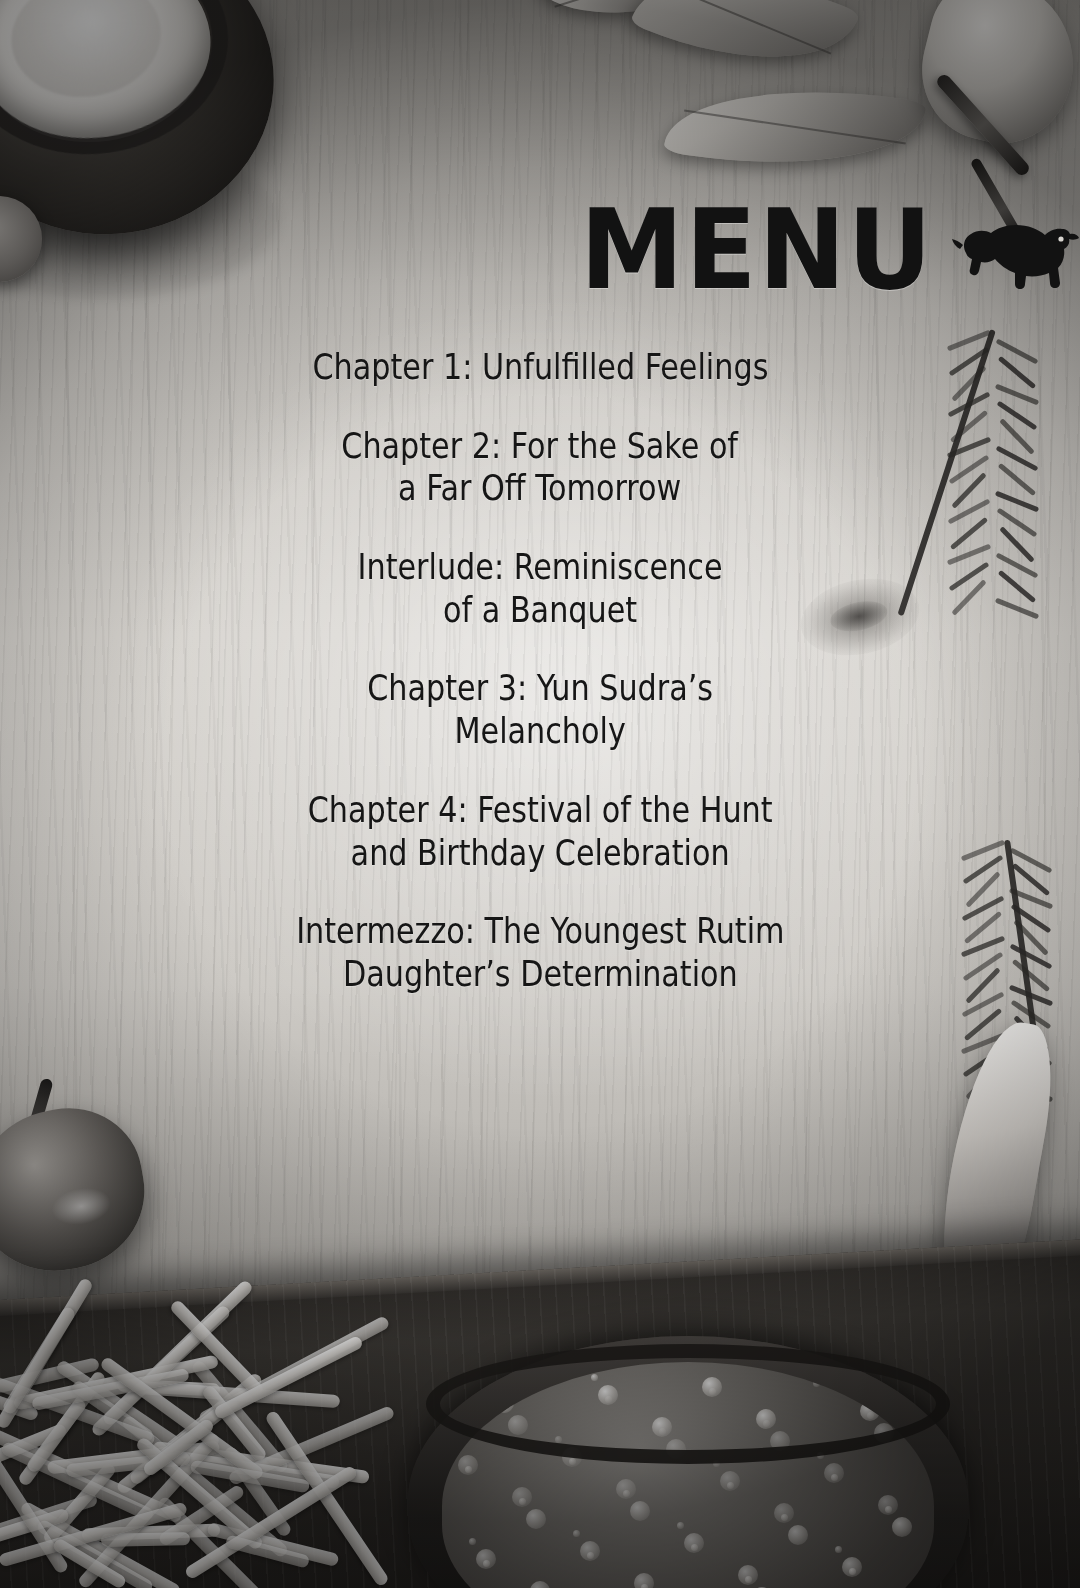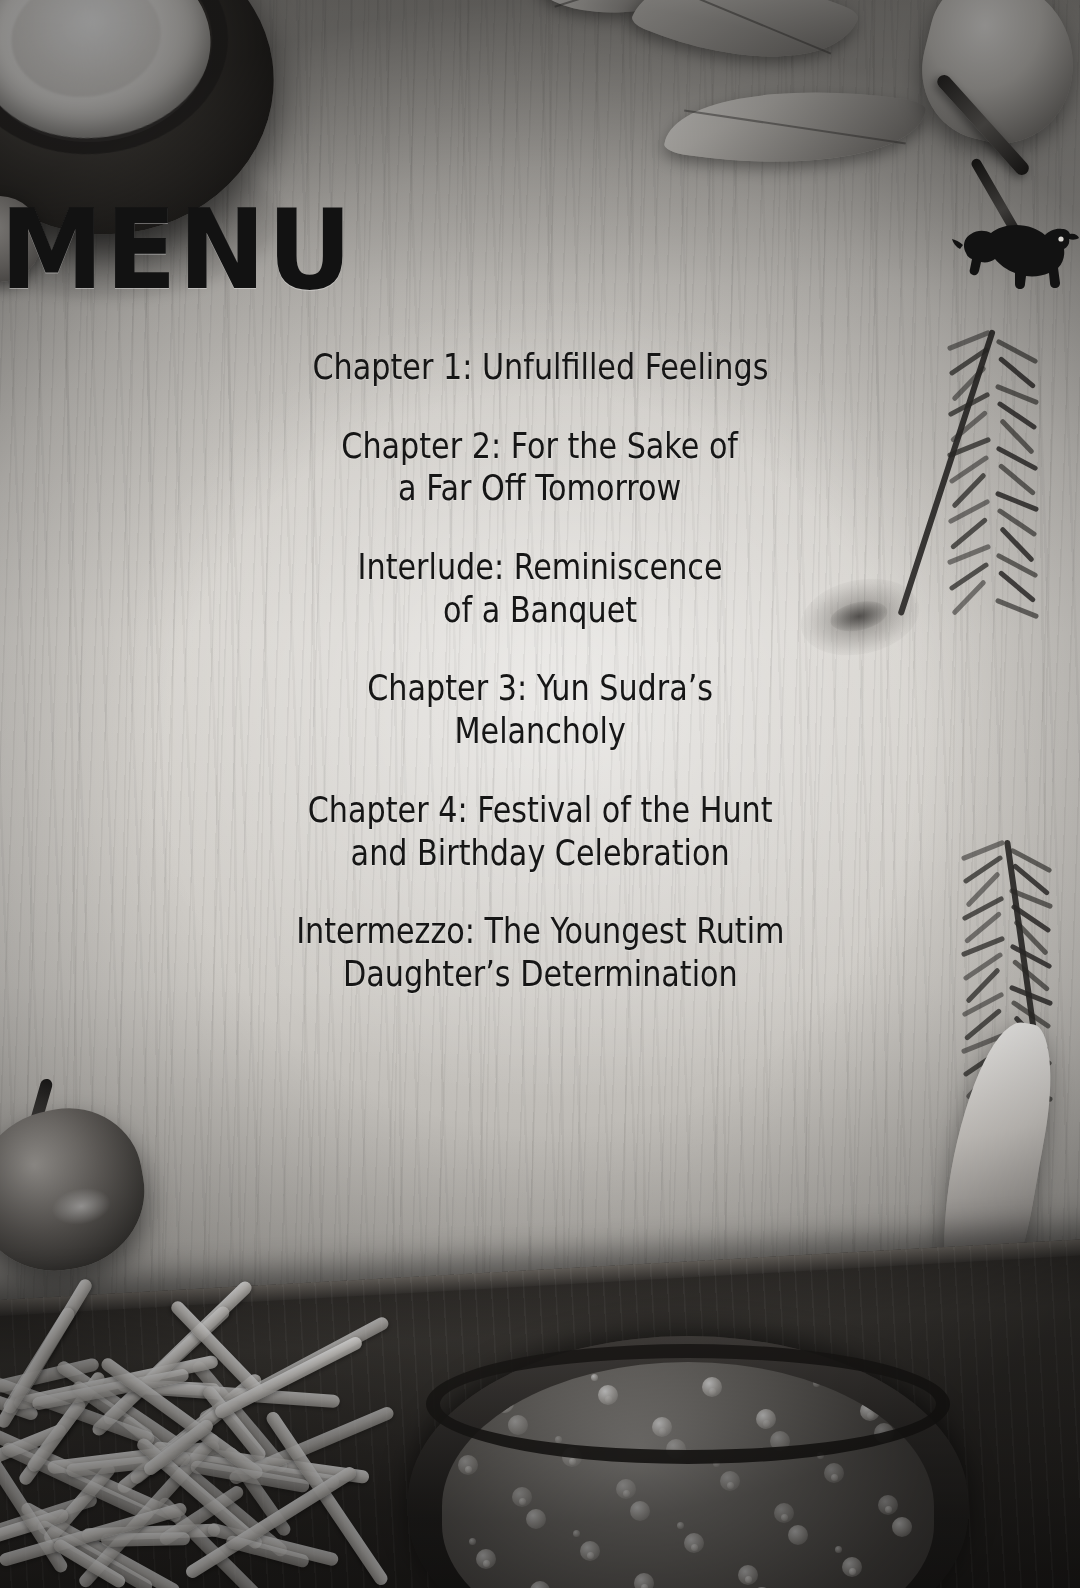--- a/index.html
+++ b/index.html
@@ -277,21 +277,21 @@
   .menu-block {
     position: absolute;
     left: 0; right: 0;
     top: 198px;
     text-align: center;
     color: #111;
   }
   .menu-title-row {
     display: flex;
     align-items: center;
-    justify-content: space-between;
+    justify-content: flex-end;
     gap: 18px;
   }
   .menu-title {
     font-family: "DejaVu Sans", sans-serif;
     font-weight: 900;
     font-size: 104px;
     letter-spacing: 2px;
     line-height: 1;
     color: #121212;
     text-shadow: 0 1px 0 rgba(255,255,255,.35);

